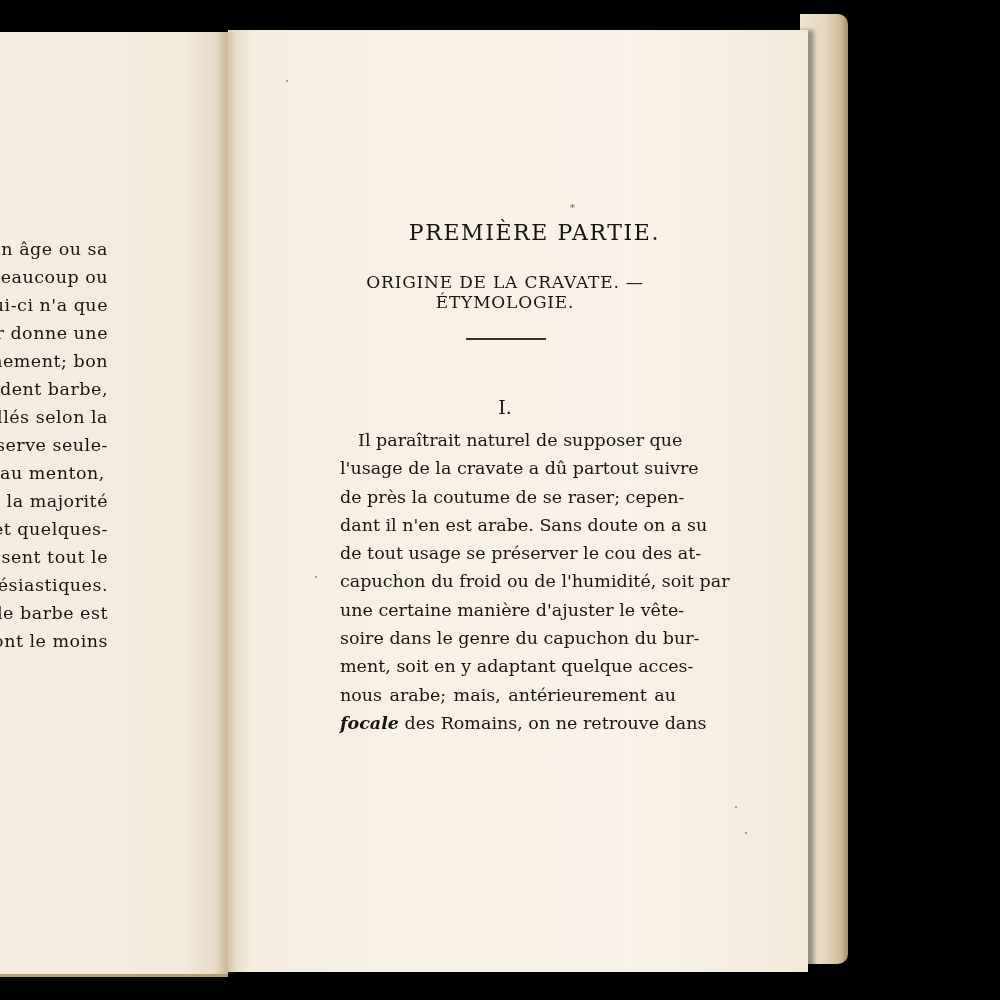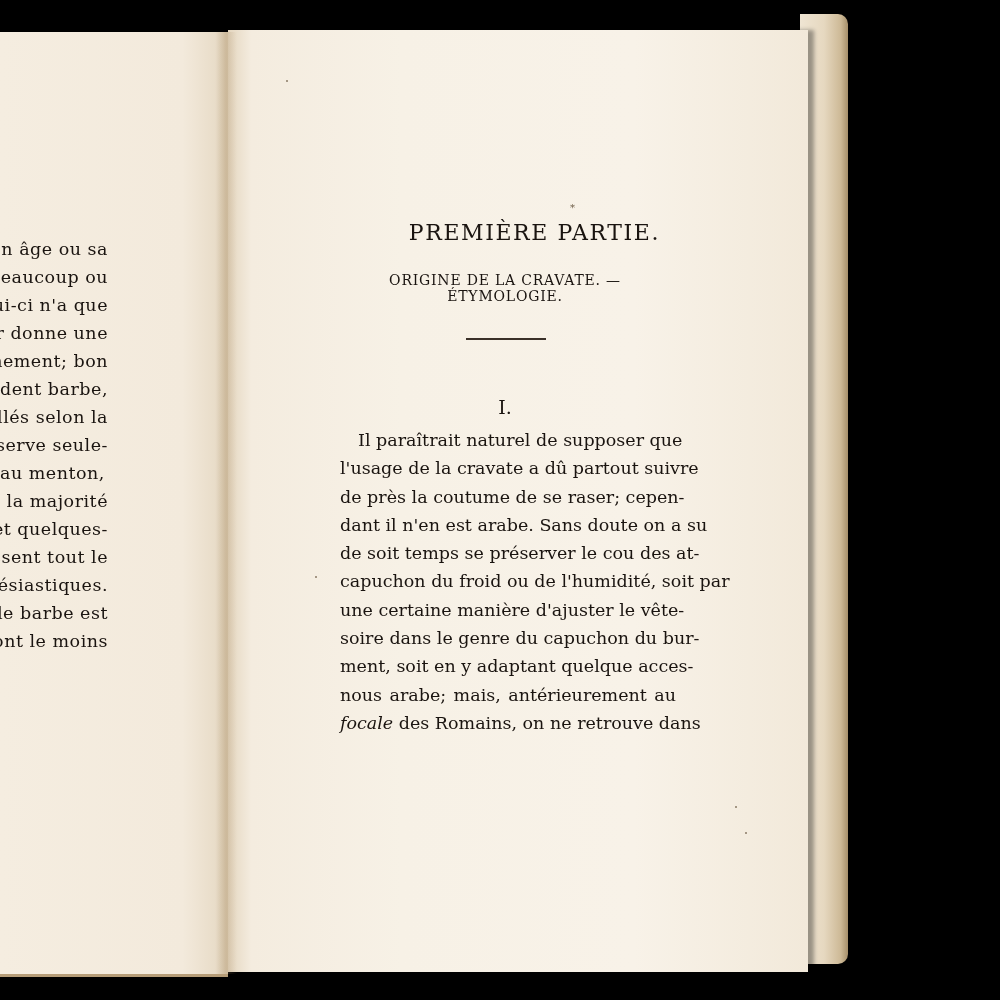--- a/index.html
+++ b/index.html
@@ -17,26 +17,26 @@
       border-radius:0 10px 10px 0; }
   #gutter { position:absolute; left:215px; top:32px; width:22px; height:942px;
       background:linear-gradient(90deg,rgba(0,0,0,0) 0%,rgba(160,130,90,0.25) 50%,rgba(0,0,0,0) 100%); }
   #left-text { position:absolute; left:0; top:203px; width:108px; text-align:right; }
   .lline { font-size:17.5px; line-height:28px; white-space:nowrap; letter-spacing:0.5px; direction:rtl; text-align:left; overflow:hidden; }
   .lline span { direction:ltr; unicode-bidi:bidi-override; }
   #ornament { position:absolute; left:570px; top:202px; font-size:10px; color:#6b5a44; }
   #part-title { position:absolute; left:340px; top:220px; width:320px; text-align:right;
       font-size:22px; letter-spacing:1.6px; font-weight:normal; }
   #subtitle { position:absolute; left:330px; top:272px; width:350px; text-align:center;
-      font-size:14px; letter-spacing:0.8px; }
+      font-size:17px; letter-spacing:0.8px; }
   #rule { position:absolute; left:466px; top:338px; width:80px; height:2px; background:#3a3028; }
   #section-num { position:absolute; left:480px; top:396px; width:50px; text-align:center; font-size:19px; }
   #body-text { position:absolute; left:340px; top:426px; width:336px; }
   .bline { font-size:17.5px; line-height:28.3px; white-space:nowrap; text-align:justify; text-align-last:justify; }
-  .bline i { font-style:italic; }
+  .bline i { font-style:italic;font-weight:bold; }
   .speck { position:absolute; width:2px; height:2px; background:#8a7a66; border-radius:50%; }
 </style>
 </head>
 <body>
 
 <div id="left-page" class="page">
   <div id="left-text">
     <div class="lline"><span>on âge ou sa</span></div>
     <div class="lline"><span>beaucoup ou</span></div>
     <div class="lline"><span>ui-ci n'a que</span></div>
@@ -64,21 +64,21 @@
 <div id="part-title">PREMIÈRE PARTIE.</div>
 <div id="subtitle">ORIGINE DE LA CRAVATE. — ÉTYMOLOGIE.</div>
 <div id="rule"></div>
 <div id="section-num">I.</div>
 
 <div id="body-text">
   <div class="bline" style="padding-left:18px;">Il paraîtrait naturel de supposer que</div>
   <div class="bline">l'usage de la cravate a dû partout suivre</div>
   <div class="bline">de près la coutume de se raser; cepen-</div>
   <div class="bline">dant il n'en est arabe. Sans doute on a su</div>
-  <div class="bline">de soit temps se préserver le cou des at-</div>
+  <div class="bline">de tout usage se préserver le cou des at-</div>
   <div class="bline">capuchon du froid ou de l'humidité, soit par</div>
   <div class="bline">une certaine manière d'ajuster le vête-</div>
   <div class="bline">soire dans le genre du capuchon du bur-</div>
   <div class="bline">ment, soit en y adaptant quelque acces-</div>
   <div class="bline">nous arabe; mais, antérieurement au</div>
   <div class="bline"><i>focale</i><span> des Romains, on ne retrouve dans</span></div>
 </div>
 
 <div class="speck" style="left:315px;top:576px;"></div>
 <div class="speck" style="left:735px;top:806px;"></div>

